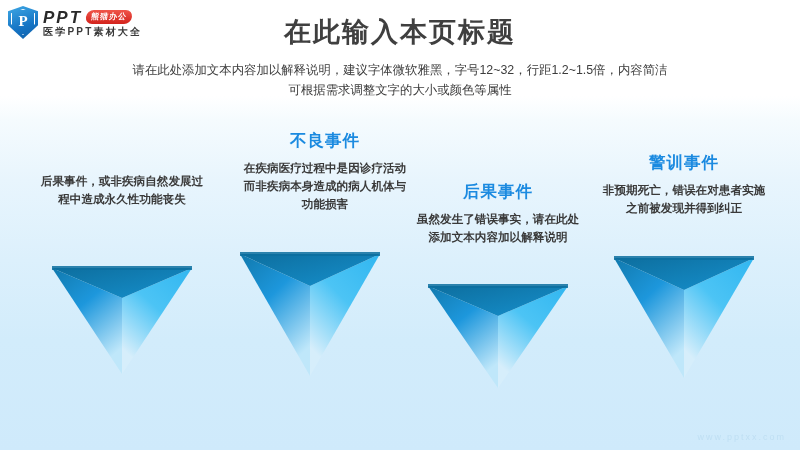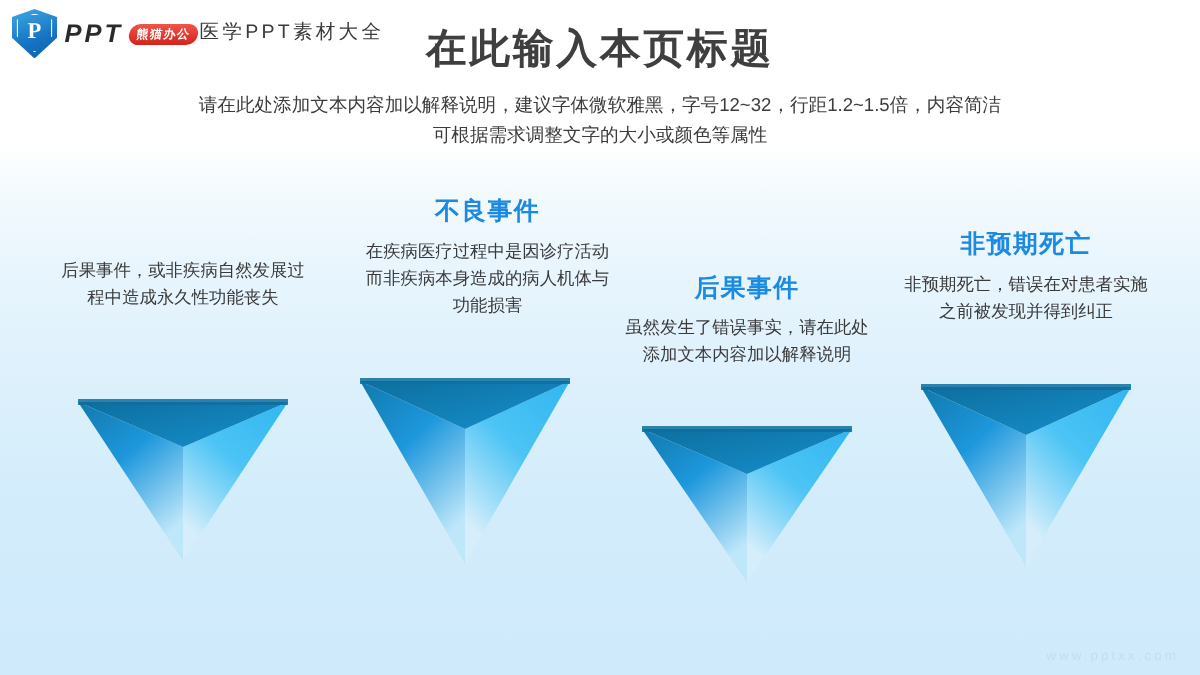--- a/index.html
+++ b/index.html
@@ -29,56 +29,57 @@
   }
   .shield:before{
     content:"";position:absolute;left:3px;top:3px;right:3px;bottom:4px;
     border:1.3px solid #ffffff;
     clip-path:polygon(50% 0%,100% 16%,100% 58%,50% 100%,0% 58%,0% 16%);
   }
   .shield-letter{
     position:relative;color:#ffffff;font-weight:bold;font-size:15px;line-height:1;
     margin-top:-2px;font-family:"Liberation Serif",serif;
   }
-  .logo-txt{display:flex;flex-direction:row;gap:1px;}
+  .logo-txt{display:flex;flex-direction:column;gap:1px;}
   .logo-row1{display:flex;align-items:center;gap:4px;}
   .logo-ppt{
     font-size:17px;font-weight:bold;font-style:italic;color:#2a2a2a;
     letter-spacing:2px;line-height:1;font-family:"Liberation Sans",sans-serif;
   }
   .logo-badge{
     background:linear-gradient(180deg,#f0554a,#d3231c);
     color:#fff;font-size:8px;font-weight:bold;line-height:1;
     padding:2.5px 5px 3px 5px;border-radius:8px;letter-spacing:1px;
     transform:skewX(-8deg);
   }
   .logo-sub{
-    font-size:13px;color:#3a3a3a;letter-spacing:2.2px;line-height:1;
+    font-size:10px;color:#3a3a3a;letter-spacing:2.2px;line-height:1;
     white-space:nowrap;
+    font-weight:bold;
   }
 
   
   #title{
     position:absolute;left:0;top:14px;width:800px;text-align:center;
     font-size:27px;font-weight:bold;color:#3f3f3f;letter-spacing:2px;
   }
   #subtitle{
     position:absolute;left:0;top:60px;width:800px;text-align:center;
     font-size:12.4px;color:#3c3c3c;line-height:20px;
   }
   #subtitle div{white-space:nowrap;}
 
   
   .item{position:absolute;width:190px;text-align:center;}
   .item-title{
     font-size:16.5px;font-weight:bold;color:#1b8ae0;letter-spacing:1px;
     margin-bottom:7px;white-space:nowrap;
   }
   .item-body{
-    font-size:11.6px;color:#3a3a3a;line-height:18px;padding:0 12px;
+    font-size:11.6px;color:#3a3a3a;line-height:18px;padding:0 12px;font-weight:bold;
   }
 
   
   .pyr{position:absolute;}
   .pyr svg{display:block;}
 </style>
 </head>
 <body>
 
 <div id="slide">
@@ -210,20 +211,20 @@
     <div class="item-title">不良事件</div>
     <div class="item-body">在疾病医疗过程中是因诊疗活动而非疾病本身造成的病人机体与功能损害</div>
   </div>
 
   <div class="item" style="left:403px;top:181px;">
     <div class="item-title">后果事件</div>
     <div class="item-body">虽然发生了错误事实，请在此处添加文本内容加以解释说明</div>
   </div>
 
   <div class="item" style="left:589px;top:152px;">
-    <div class="item-title">非预期死亡</div>
+    <div class="item-title">警训事件</div>
     <div class="item-body">非预期死亡，错误在对患者实施之前被发现并得到纠正</div>
   </div>
 
   <div style="position:absolute;right:14px;bottom:8px;font-size:9px;
               letter-spacing:2px;color:#bfdff3;">www.pptxx.com</div>
 
 </div>
 
 </body></html>

